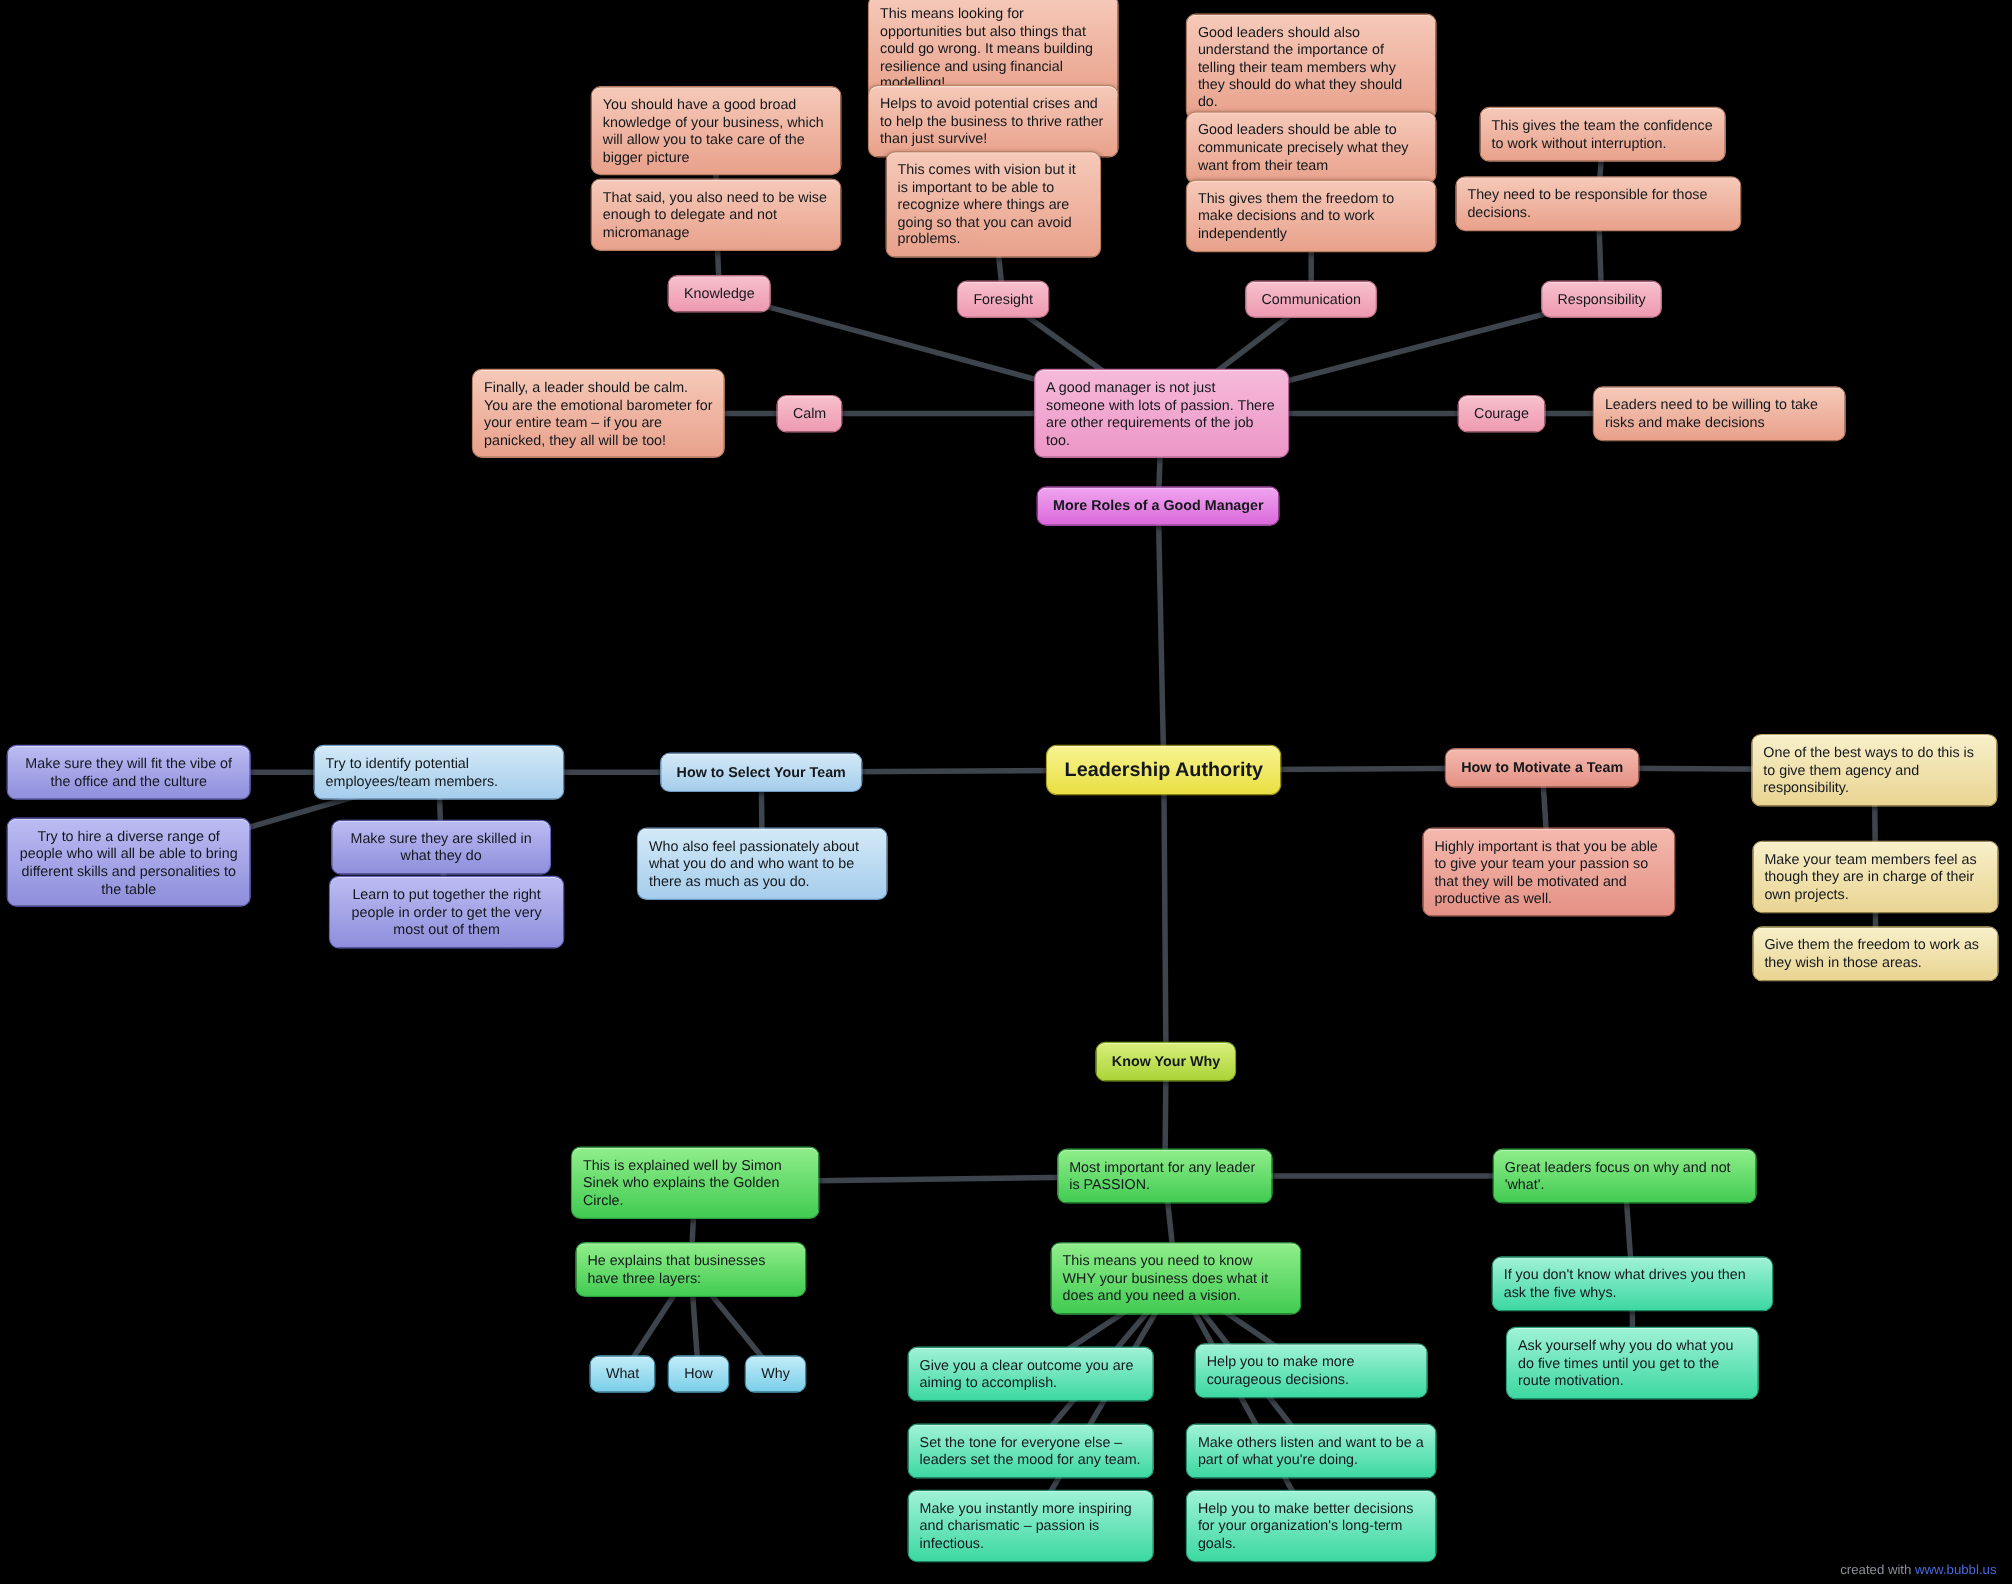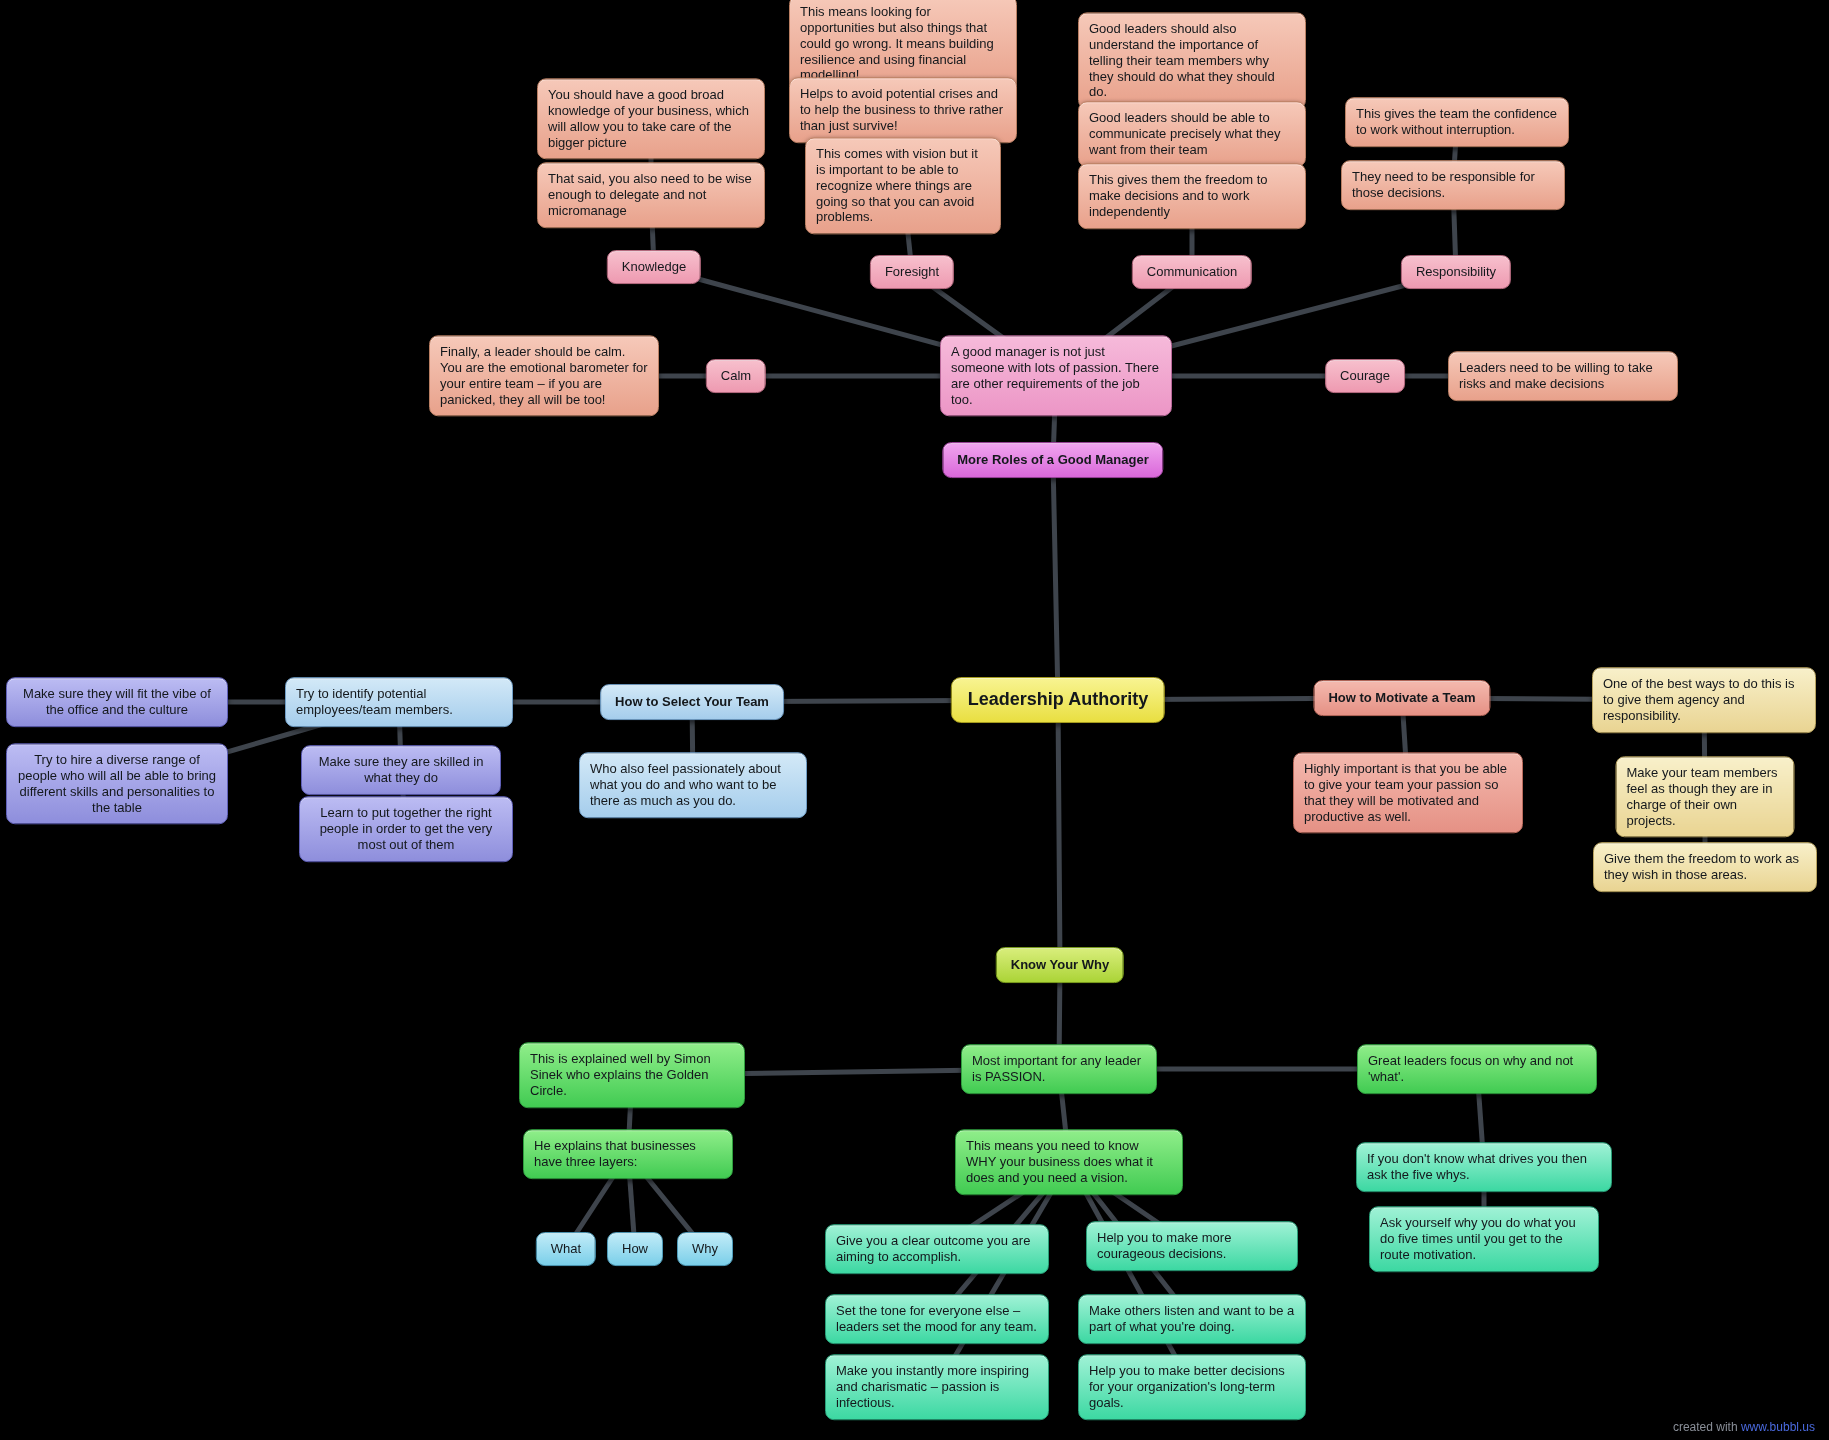--- a/index.html
+++ b/index.html
@@ -123,40 +123,40 @@
 <div class="node peach" style="left:903px;top:110px;width:228px">Helps to avoid potential crises and to help the business to thrive rather than just survive!</div>
 <div class="node peach" style="left:903px;top:186px;width:196px">This comes with vision but it is important to be able to recognize where things are going so that you can avoid problems.</div>
 
 <div class="node pink small" style="left:1192px;top:272px">Communication</div>
 <div class="node peach" style="left:1192px;top:61px;width:228px">Good leaders should also understand the importance of telling their team members why they should do what they should do.</div>
 <div class="node peach" style="left:1192px;top:134px;width:228px">Good leaders should be able to communicate precisely what they want from their team</div>
 <div class="node peach" style="left:1192px;top:196px;width:228px">This gives them the freedom to make decisions and to work independently</div>
 
 <div class="node pink small" style="left:1456px;top:272px">Responsibility</div>
 <div class="node peach" style="left:1457px;top:122px;width:224px">This gives the team the confidence to work without interruption.</div>
-<div class="node peach" style="left:1453px;top:185px;width:224px">They need to be responsible for those decisions.</div>
+<div class="node peach" style="left:1453px;top:185px;width:260px">They need to be responsible for those decisions.</div>
 
 <div class="node pink small" style="left:736px;top:376px">Calm</div>
 <div class="node peach" style="left:544px;top:376px;width:230px">Finally, a leader should be calm. You are the emotional barometer for your entire team – if you are panicked, they all will be too!</div>
 
 <div class="node pink small" style="left:1365px;top:376px">Courage</div>
 <div class="node peach" style="left:1563px;top:376px;width:230px">Leaders need to be willing to take risks and make decisions</div>
 
 <div class="node lightblue hub" style="left:692px;top:702px">How to Select Your Team</div>
 <div class="node lightblue" style="left:399px;top:702px;width:228px">Try to identify potential employees/team members.</div>
 <div class="node lightblue" style="left:693px;top:785px;width:228px">Who also feel passionately about what you do and who want to be there as much as you do.</div>
 <div class="node purple" style="left:117px;top:702px;width:222px">Make sure they will fit the vibe of the office and the culture</div>
 <div class="node purple" style="left:117px;top:784px;width:222px">Try to hire a diverse range of people who will all be able to bring different skills and personalities to the table</div>
 <div class="node purple" style="left:401px;top:770px;width:200px">Make sure they are skilled in what they do</div>
 <div class="node purple" style="left:406px;top:829px;width:214px">Learn to put together the right people in order to get the very most out of them</div>
 
 <div class="node salmon hub" style="left:1402px;top:698px">How to Motivate a Team</div>
 <div class="node khaki" style="left:1704px;top:700px;width:224px">One of the best ways to do this is to give them agency and responsibility.</div>
 <div class="node salmon" style="left:1408px;top:793px;width:230px">Highly important is that you be able to give your team your passion so that they will be motivated and productive as well.</div>
-<div class="node khaki" style="left:1705px;top:797px;width:179px">Make your team members feel as though they are in charge of their own projects.</div>
+<div class="node khaki" style="left:1705px;top:797px;width:224px">Make your team members feel as though they are in charge of their own projects.</div>
 <div class="node khaki" style="left:1705px;top:867px;width:224px">Give them the freedom to work as they wish in those areas.</div>
 
 <div class="node yellowgreen hub" style="left:1060px;top:965px">Know Your Why</div>
 <div class="node green" style="left:1059px;top:1069px;width:196px">Most important for any leader is PASSION.</div>
 
 <div class="node green" style="left:632px;top:1075px;width:226px">This is explained well by Simon Sinek who explains the Golden Circle.</div>
 <div class="node green" style="left:628px;top:1154px;width:210px">He explains that businesses have three layers:</div>
 <div class="node cyan small" style="left:566px;top:1249px">What</div>
 <div class="node cyan small" style="left:635px;top:1249px">How</div>
 <div class="node cyan small" style="left:705px;top:1249px">Why</div>

